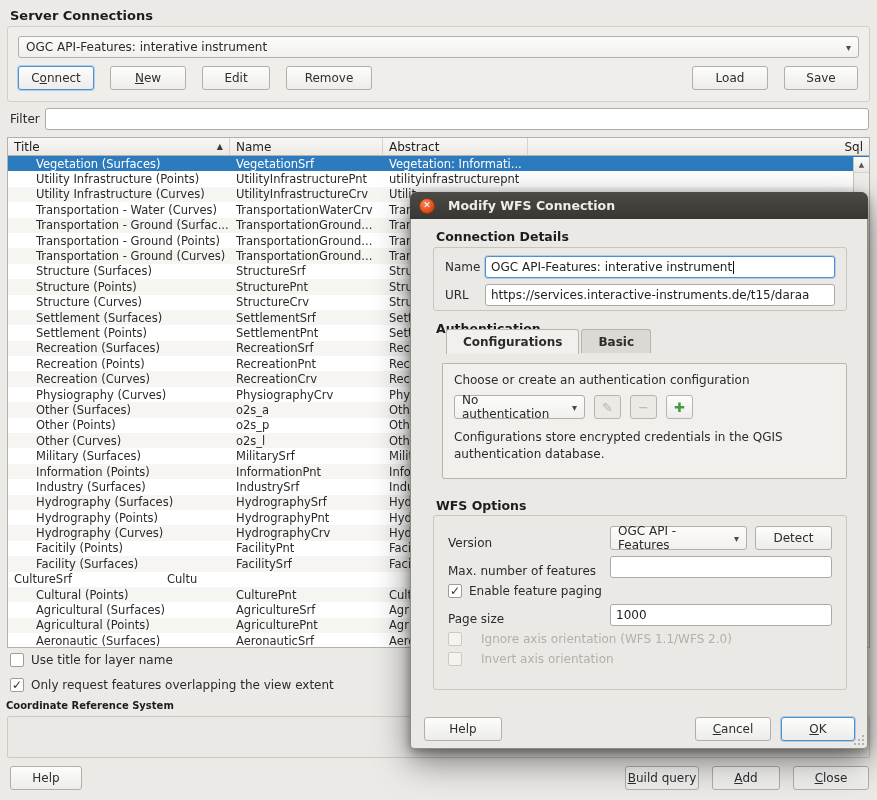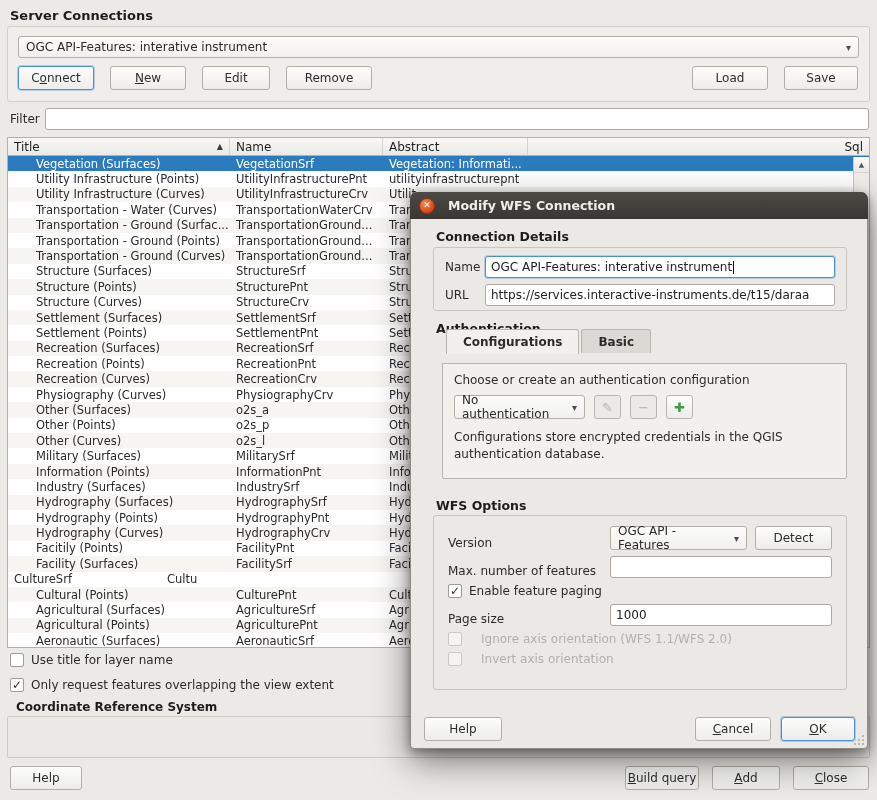--- a/index.html
+++ b/index.html
@@ -97,21 +97,21 @@
   }
   .vscroll .scroll-btn {
     height:16px; display:flex; align-items:center; justify-content:center;
     font-size:7px; color:#555; border-bottom:1px solid #d8d5cf;
     background:linear-gradient(#fafaf9,#eceae7);
   }
 
   
   .opt1 { left:10px; top:653px; }
   .opt2 { left:10px; top:678px; }
-  .crs-heading { left:16px; top:700px; font-size:12px; }
+  .crs-heading { left:6px; top:700px; font-size:10px; }
   .crs-panel {
     left:7px; top:716px; width:863px; height:42px;
     background:#ebe9e6; border:1px solid #cdc9c3; border-radius:2px;
   }
   .btn-help-main { left:10px; top:766px; width:72px; }
   .main-footer-right { position:absolute; right:8px; top:766px; display:flex; gap:13px; }
   .btn-buildquery { width:74px; } .btn-add { width:68px; } .btn-close { width:76px; }
 
   
   .dialog {

